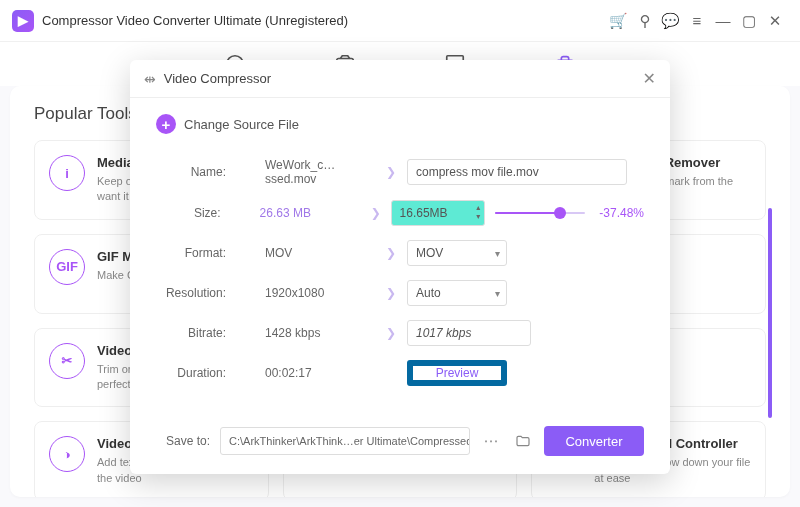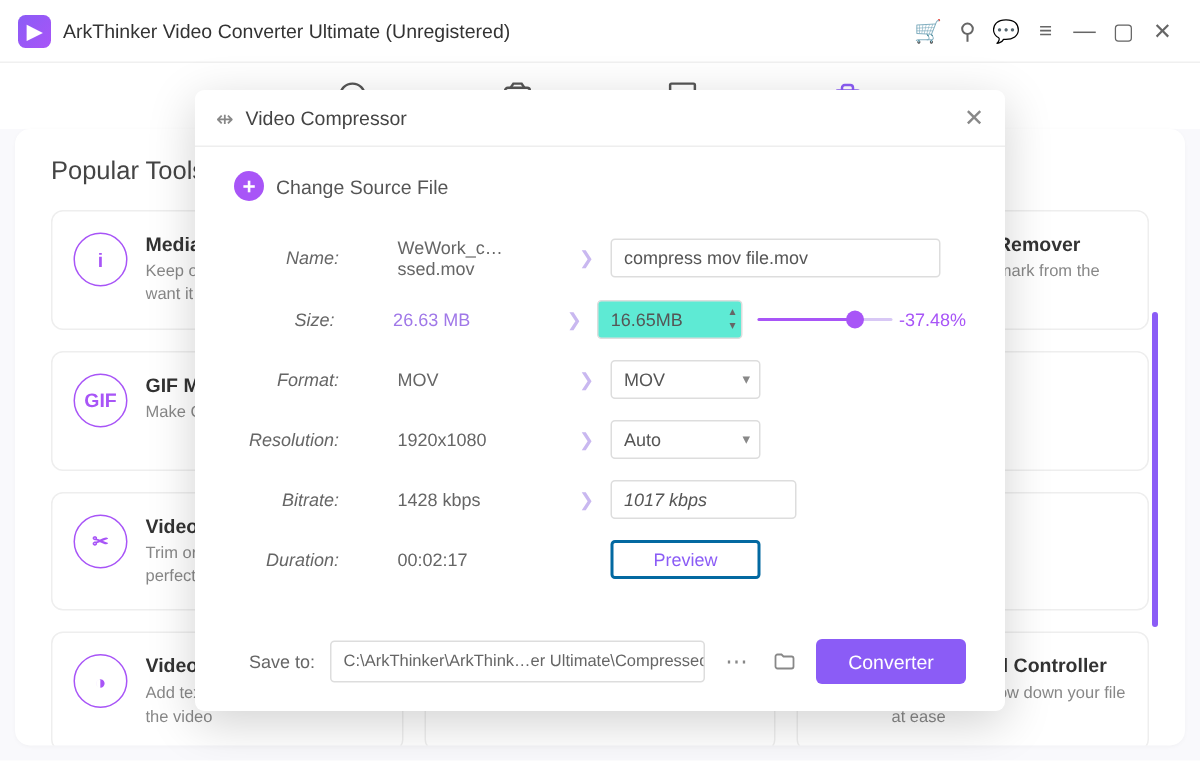--- a/index.html
+++ b/index.html
@@ -31,52 +31,52 @@
 .modal-header-icon { color: #888; margin-right: 8px; font-size: 14px; }
 .modal-title { font-size: 13px; color: #444; }
 .modal-close { margin-left: auto; color: #888; cursor: pointer; font-size: 16px; }
 
 .modal-body { padding: 16px 26px 12px 26px; }
 .change-src { display: flex; align-items: center; gap: 8px; margin-bottom: 24px; }
 .plus-btn { width: 20px; height: 20px; background: #a855f7; border-radius: 50%; color: #fff; display:flex;align-items:center;justify-content:center;font-size:15px;font-weight:bold;cursor:pointer; }
 .change-src-txt { font-size: 13px; color: #555; }
 
 .form-row { display: flex; align-items: center; margin-bottom: 14px; font-size: 12px; }
-.fr-label { width: 84px; text-align: right; color: #666; padding-right: 14px; font-style: italic; }
+.fr-label { width: 84px; text-align: right; color: #666; padding-right: 14px; }
 .fr-source { width: 110px; color: #666; margin-left: 25px; }
 .fr-source.accent { color: #a078e8; }
 .fr-arrow { width: 32px; text-align: center; color: #c9b8f0; font-size: 12px; }
-.fr-extra { flex: 1; display: flex; align-items: center; gap: 4px; padding-left: 10px; }
+.fr-extra { flex: 1; display: flex; align-items: center; gap: 14px; padding-left: 10px; }
 
 .fr-input { width: 160px; height: 26px; border: 1px solid #ddd; border-radius: 3px; padding: 0 8px; font-size: 12px; color: #555; background:#fff; }
 .fr-input.wide { width: 220px; }
 .fr-select { width: 100px; height: 26px; border: 1px solid #ddd; border-radius: 3px; padding: 0 8px; font-size: 12px; color: #555; position: relative; background:#fff;display:flex;align-items:center; }
 .fr-select::after { content: "▾"; position: absolute; right: 6px; color: #888; font-size: 10px; }
 .fr-stepper { width: 100px; height: 26px; border: 1px solid #ddd; border-radius: 3px; padding: 0 22px 0 8px; font-size: 12px; color: #555; position: relative; background:#5eead4;display:flex;align-items:center; }
 .stepper-btns { position: absolute; right: 4px; top: 2px; display:flex;flex-direction:column;line-height:9px;font-size:8px;color:#666; }
 
 .slider-track { width: 90px; height: 2px; background: #d8c8f5; position: relative; border-radius: 1px; }
 .slider-fill { position: absolute; left: 0; top: 0; height: 2px; background: #a855f7; border-radius: 1px; }
 .slider-thumb { position: absolute; top: -5px; width: 12px; height: 12px; background: #a855f7; border-radius: 50%; margin-left: -6px; }
 .pct-text { color: #a855f7; font-size: 12px; }
 
-.preview-btn { width: 100px; height: 26px; border: 2px solid #0369a1; border-radius: 3px; color: #8b5cf6; font-size: 12px; background: #fff; cursor: pointer; }
+.preview-btn { width: 100px; height: 26px; border: 6px solid #0369a1; border-radius: 3px; color: #8b5cf6; font-size: 12px; background: #fff; cursor: pointer; }
 
 .modal-footer { padding: 14px 26px 18px 36px; display: flex; align-items: center; gap: 10px; }
 .footer-label { font-size: 12px; color: #666; }
 .save-path { flex: 1; height: 28px; border: 1px solid #ddd; border-radius: 3px; padding: 0 8px; font-size: 11px; color: #666; display:flex;align-items:center;overflow:hidden;white-space:nowrap; }
 .footer-icon { width: 22px; height: 22px; display:flex;align-items:center;justify-content:center;color:#888;cursor:pointer;font-size:15px; }
 .compress-btn { width: 100px; height: 30px; background: #8b5cf6; color: #fff; border: none; border-radius: 4px; font-size: 13px; cursor: pointer; }
 </style>
 </head>
 <body>
 
 <div class="titlebar">
   <div class="app-icon">▶</div>
-  <div class="app-title">ArkThinker Video Converter Ultimate (Unregistered)</div>
+  <div class="app-title">Compressor Video Converter Ultimate (Unregistered)</div>
   <div class="titlebar-spacer"></div>
   <div class="tb-btn">🛒</div>
   <div class="tb-btn">⚲</div>
   <div class="tb-btn">💬</div>
   <div class="tb-btn">≡</div>
   <div class="tb-btn">—</div>
   <div class="tb-btn">▢</div>
   <div class="tb-btn">✕</div>
 </div>
 

